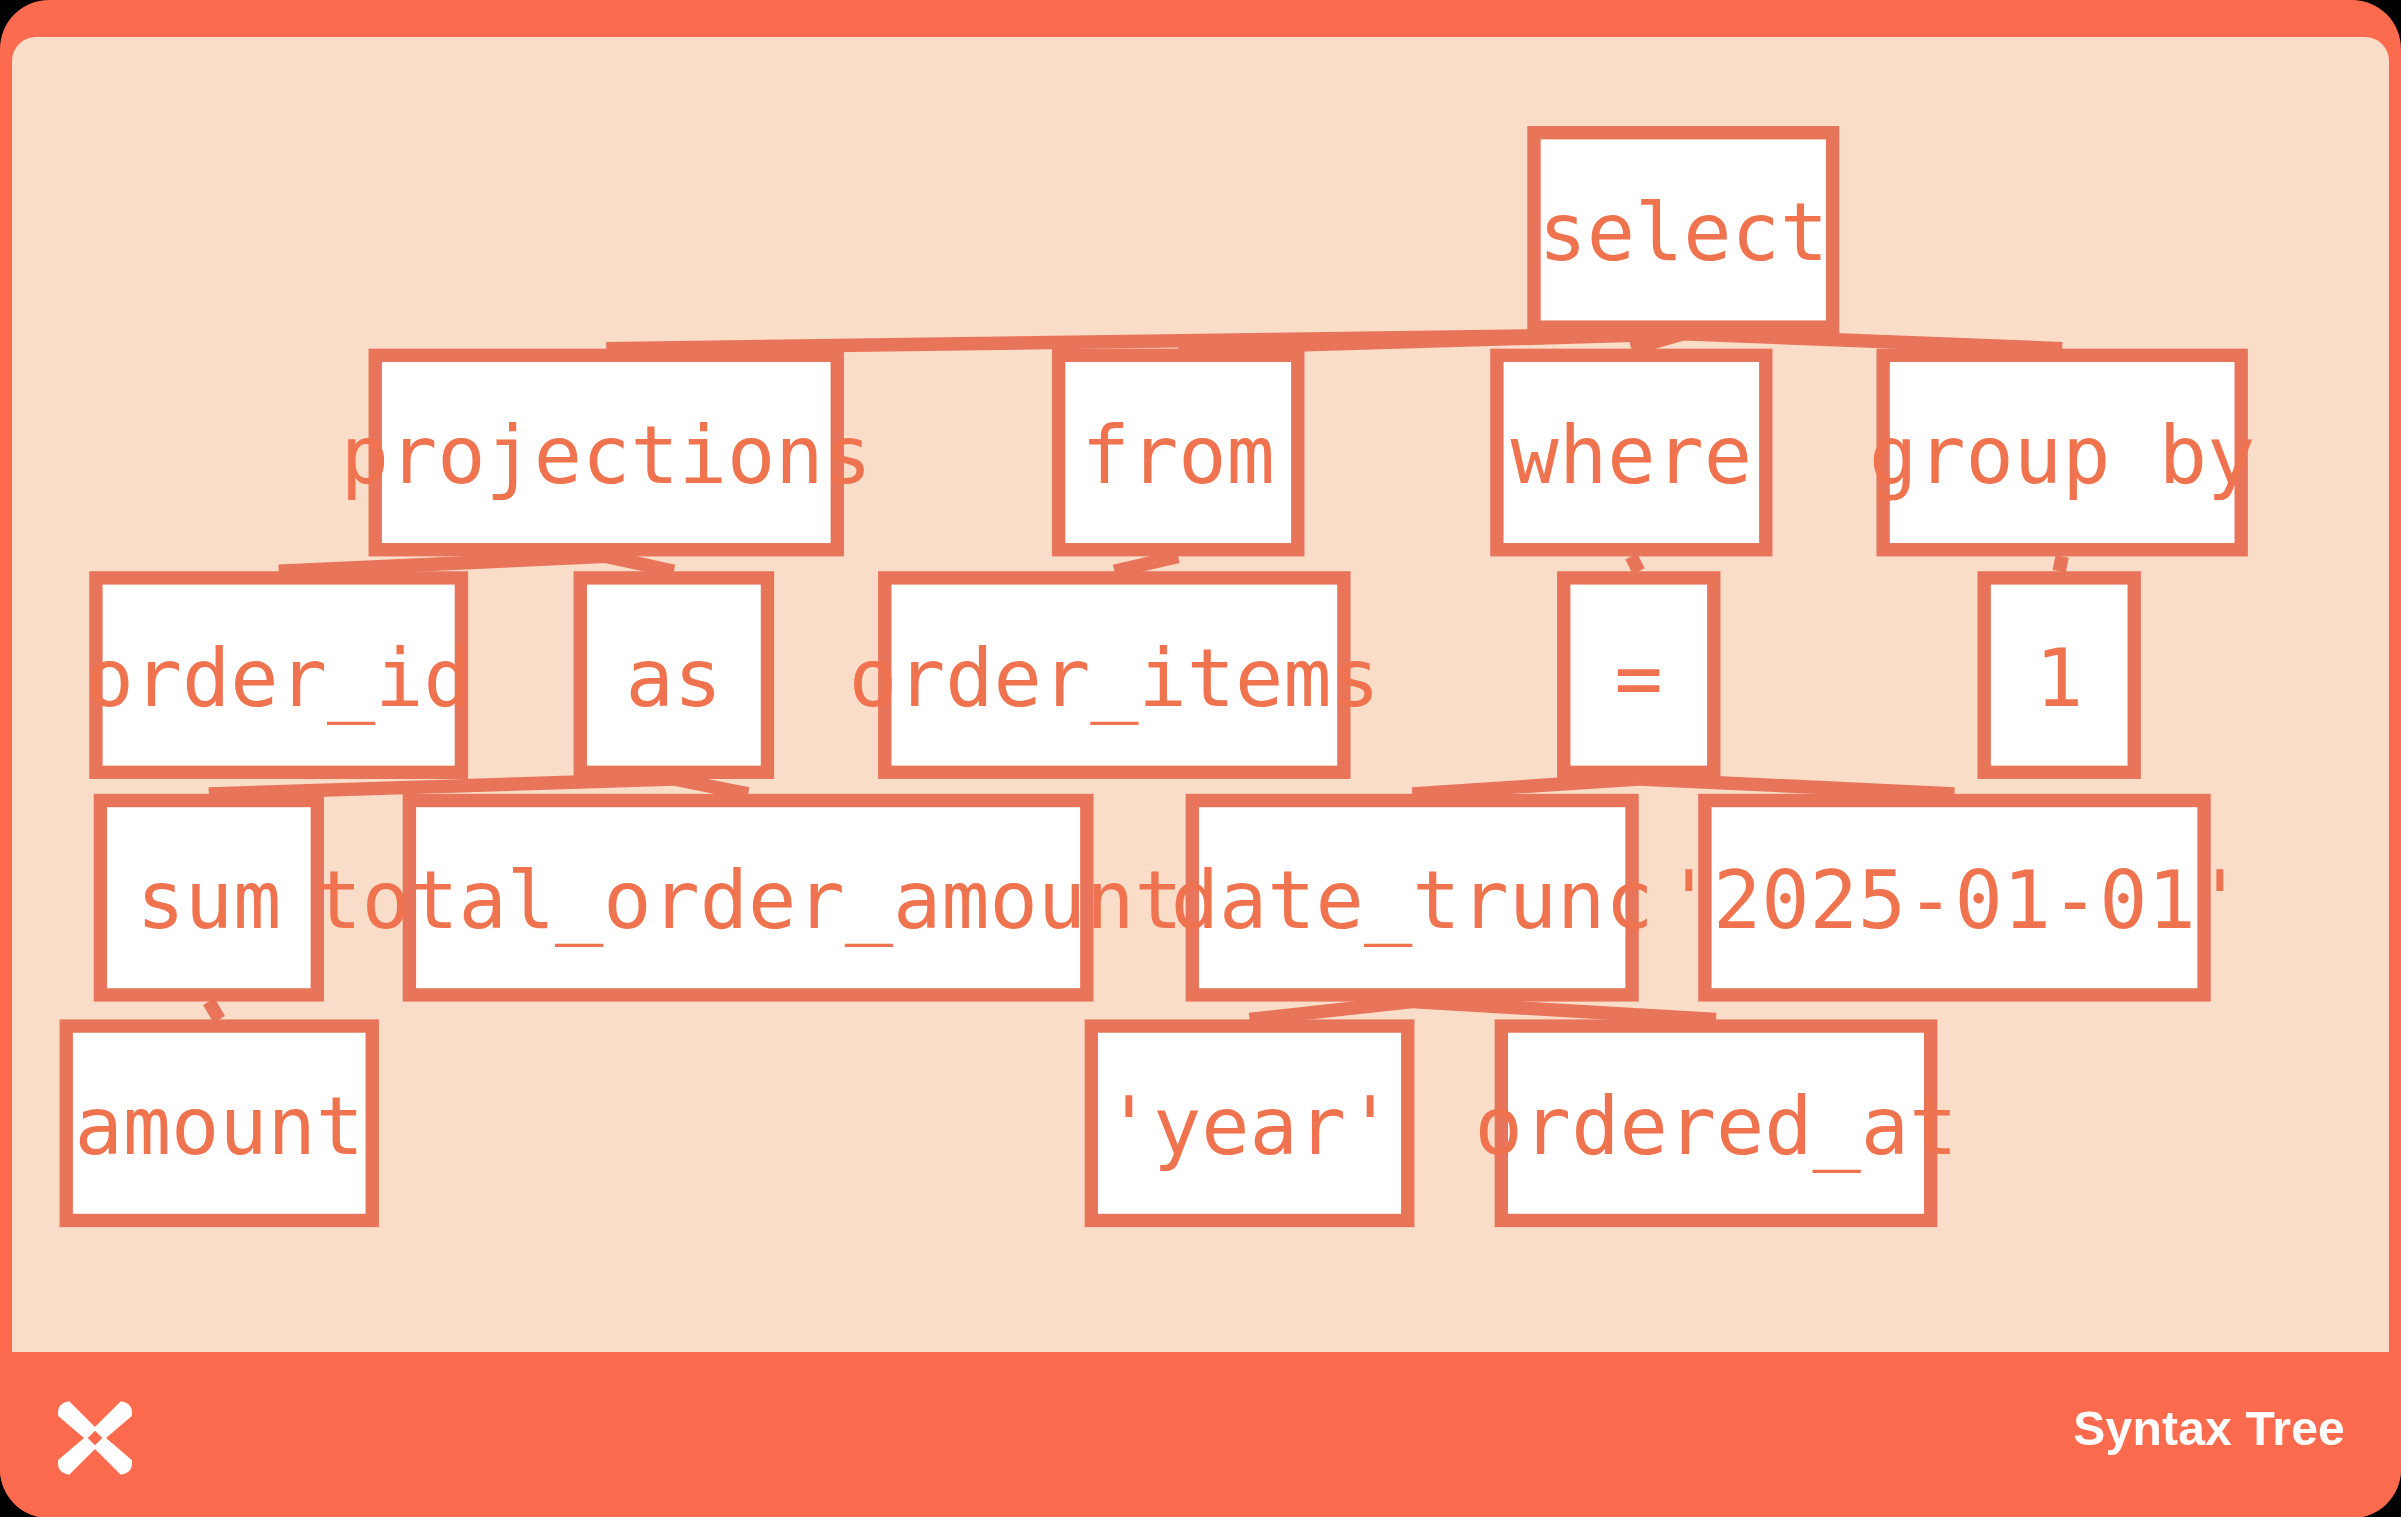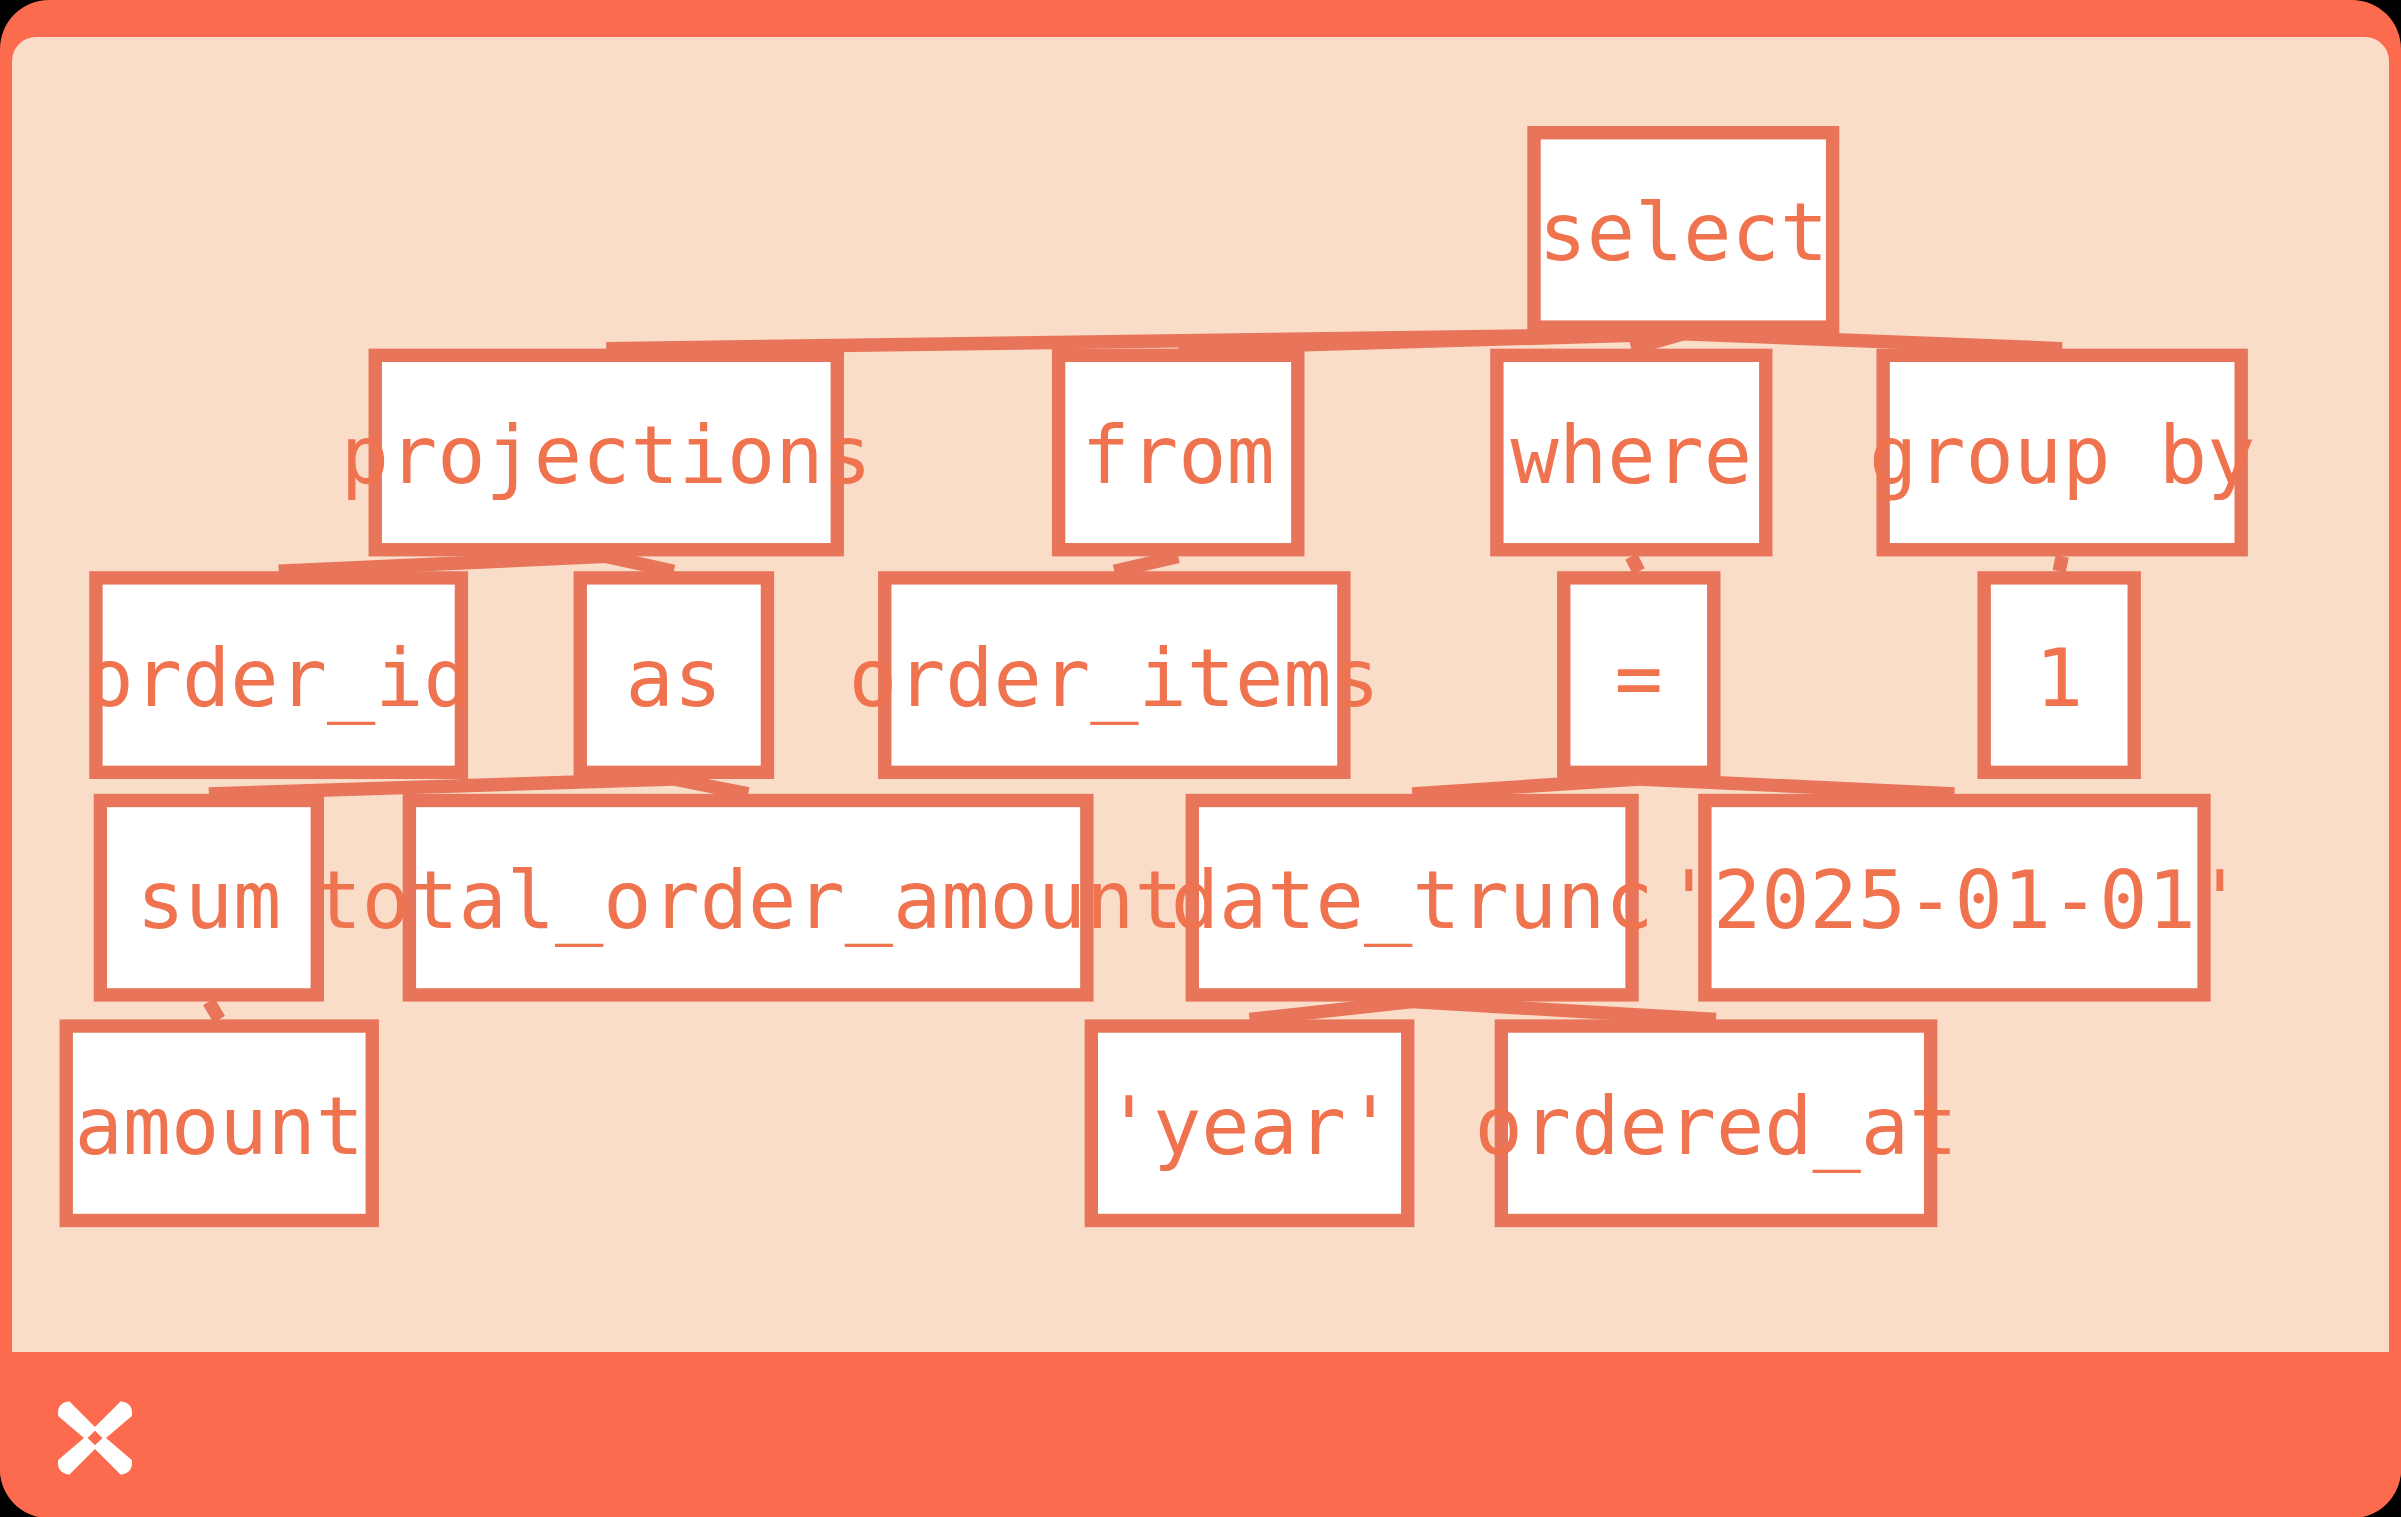--- a/index.html
+++ b/index.html
@@ -183,16 +183,17 @@
           </g>
         </g>
     </svg>
   </div>
 
   <div id="footer">
     <svg id="logo" viewBox="0 0 100 100">
       <path d="M22 10 L50 38 L78 10 Q92 12 90 26 L62 50 L90 74 Q92 88 78 90 L50 62 L22 90 Q8 88 10 74 L38 50 L10 26 Q8 12 22 10 Z" fill="#FFFFFF"></path>
       <path d="M50 42 L58 50 L50 58 L42 50 Z" fill="#FC6B4D"></path>
     </svg>
+    <div id="footer-caption">Syntax Tree</div>
   </div>
 
 </div>
 
 
 </body></html>

